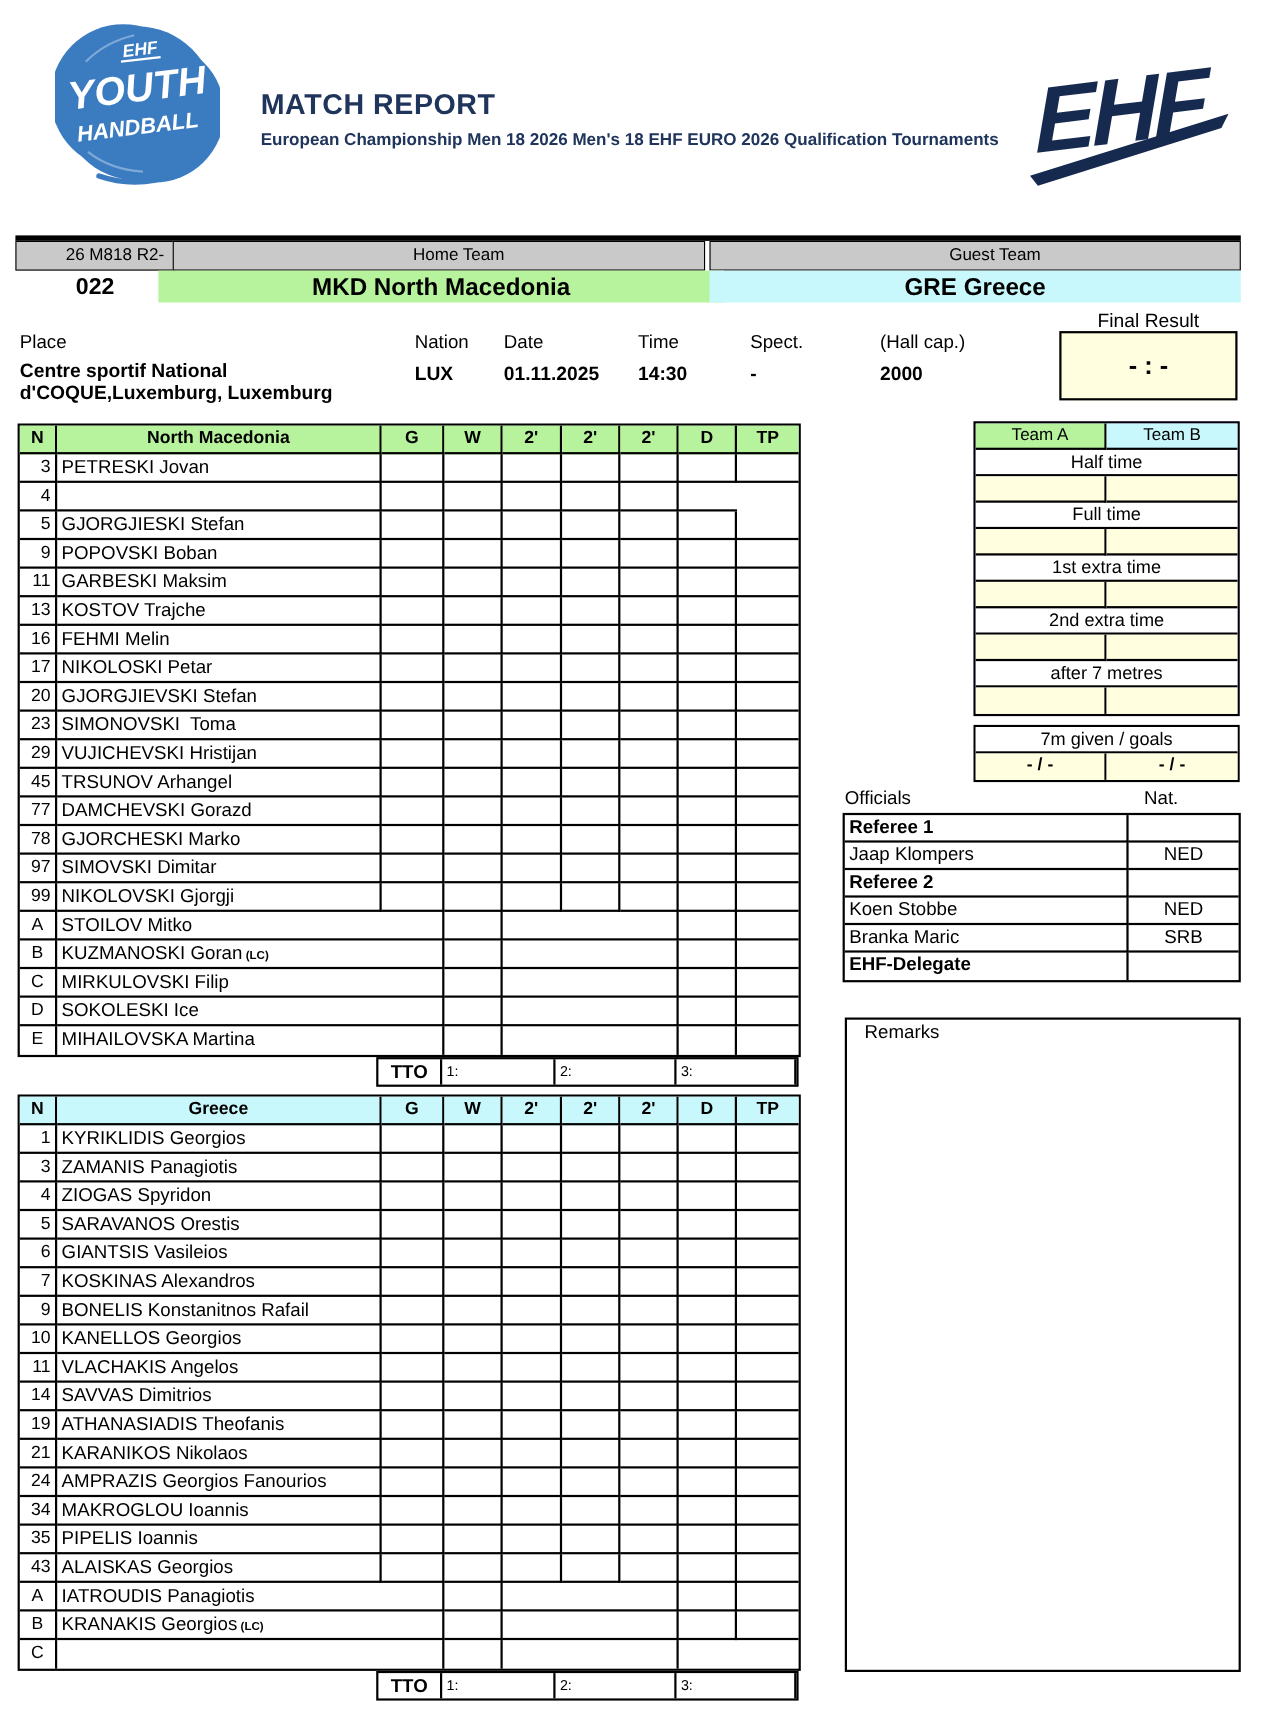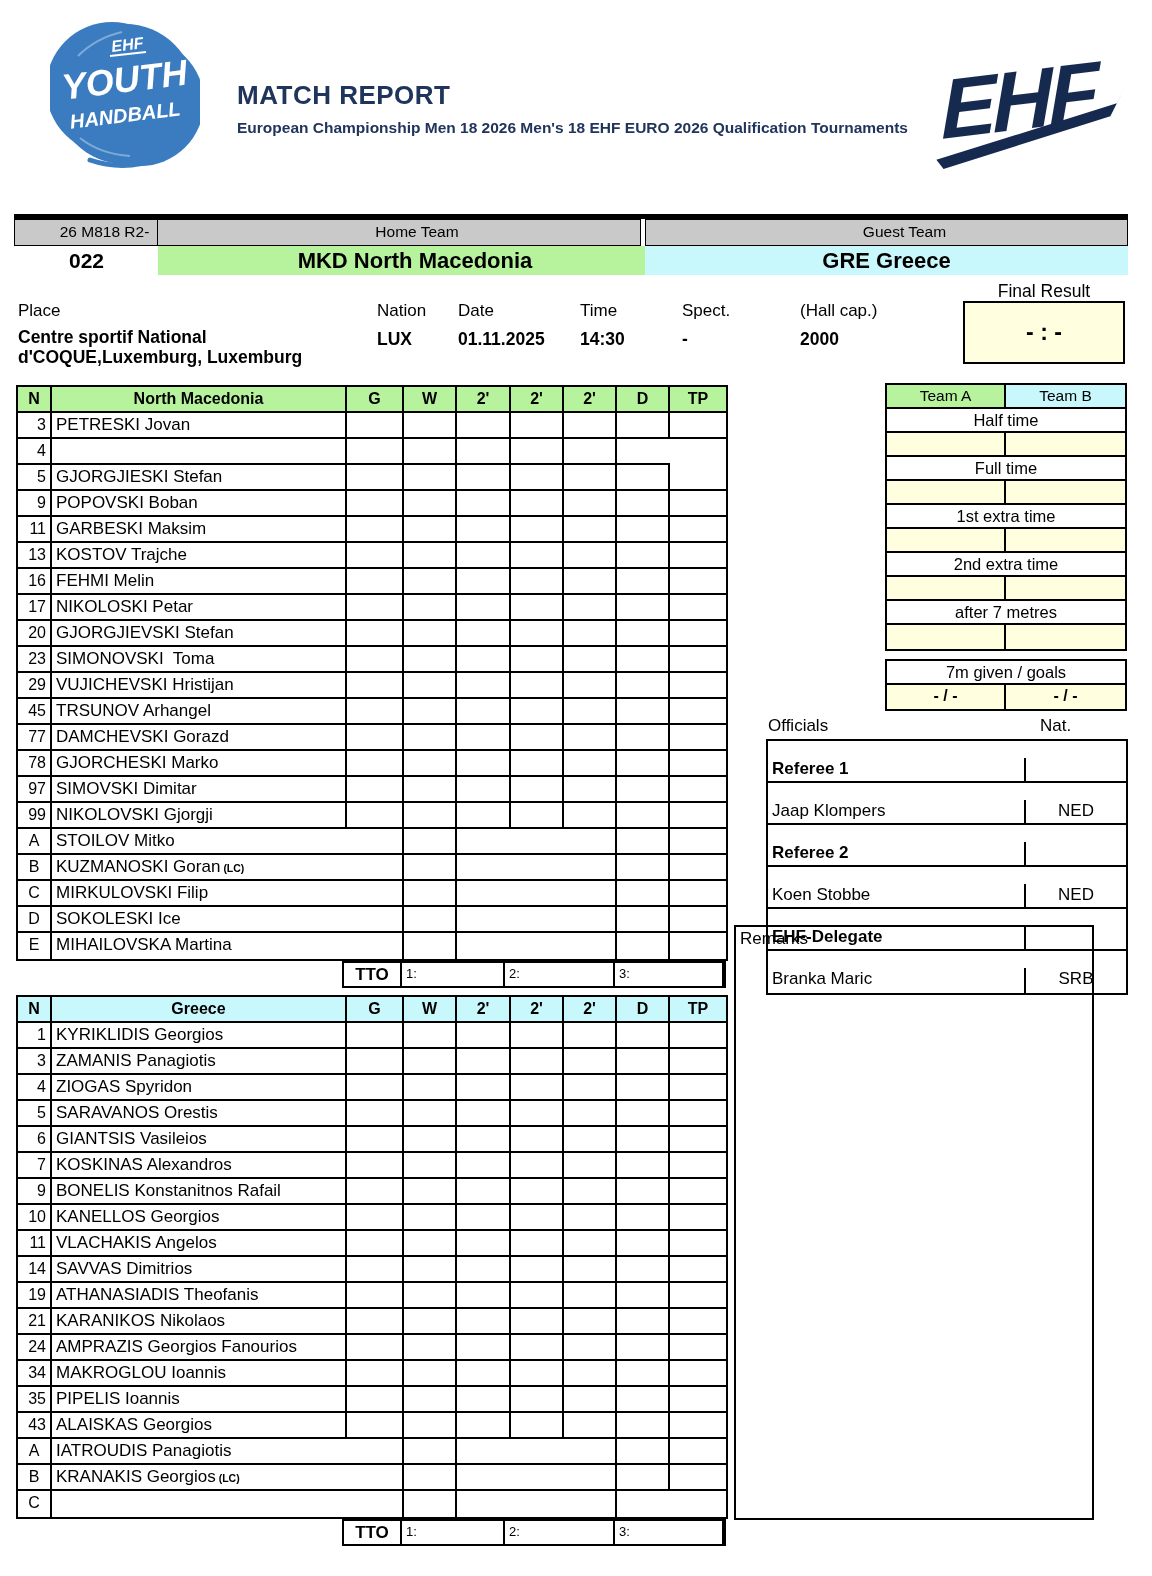--- a/index.html
+++ b/index.html
@@ -65,30 +65,30 @@
   .tsec:last-child .tvals div{border-bottom:none;}
 
   .seven{left:885px;top:659px;width:242px;border:2.5px solid #000;background:#fff;}
   .seven .tlabel{height:24px;}
   .seven .tvals div{border-bottom:none;font-weight:bold;text-align:center;font-size:16px;line-height:22px;}
 
   
   .off-label{left:768px;top:716px;font-size:17px;}
   .nat-label{left:1040px;top:716px;font-size:17px;}
   .offtable{left:766px;top:739px;width:362px;border:2.5px solid #000;background:#fff;}
-  .offrow{display:grid;grid-template-columns:258px 1fr;height:25px;margin-top:17px;}
+  .offrow{display:grid;grid-template-columns:258px 1fr;height:25px;}
   .offrow div{box-sizing:border-box;border-bottom:2px solid #000;font-size:17px;line-height:22px;}
   .offrow div:first-child{border-right:2px solid #000;padding-left:4px;}
   .offrow div:last-child{text-align:center;}
   .offrows > .offrow:last-child div{border-bottom:none;}
   .offrow.bold div:first-child{font-weight:bold;}
 
   
-  .remarks{left:734px;top:925px;width:360px;height:595px;border:2.5px solid #000;
-           font-size:17px;padding:2px 4px;}
+  .remarks{left:768px;top:925px;width:360px;height:595px;border:2.5px solid #000;
+           font-size:17px;padding:2px 16px;}
 </style>
 </head>
 <body>
 
 <div class="page">
 
   <div class="abs youth-logo">
     <svg width="150" height="168" viewBox="0 0 150 168">
       <circle cx="75" cy="86" r="70" fill="currentColor"></circle>
       <circle cx="62" cy="80" r="66" fill="currentColor"></circle>
@@ -116,21 +116,21 @@
       </g>
     </svg>
   </div>
 
   <div class="abs black-bar"></div>
 
   <div class="abs mb-gray" style="left:14px;width:145px;">26 M818 R2-</div>
   <div class="abs mb-gray" style="left:157px;width:484px;">Home Team</div>
   <div class="abs mb-gray" style="left:645px;width:483px;">Guest Team</div>
   <div class="abs mb-team" style="left:14px;width:145px;font-size:21px;">022</div>
-  <div class="abs mb-team" style="left:158px;width:514px;background:var(--home);">MKD North Macedonia</div>
+  <div class="abs mb-team" style="left:144px;width:514px;background:var(--home);">MKD North Macedonia</div>
   <div class="abs mb-team" style="left:645px;width:483px;background:var(--guest);">GRE Greece</div>
 
   <div class="abs lbl" style="left:18px;top:301px;">Place</div>
   <div class="abs val" style="left:18px;top:327px;">Centre sportif National</div>
   <div class="abs val" style="left:18px;top:347px;">d'COQUE,Luxemburg, Luxemburg</div>
   <div class="abs lbl" style="left:377px;top:301px;">Nation</div>
   <div class="abs val" style="left:377px;top:329px;">LUX</div>
   <div class="abs lbl" style="left:458px;top:301px;">Date</div>
   <div class="abs val" style="left:458px;top:329px;">01.11.2025</div>
   <div class="abs lbl" style="left:580px;top:301px;">Time</div>
@@ -674,25 +674,25 @@
         <div>NED</div>
       </div>
       <div class="offrow bold">
         <div>Referee 2</div>
         <div></div>
       </div>
       <div class="offrow">
         <div>Koen Stobbe</div>
         <div>NED</div>
       </div>
+      <div class="offrow">
+        <div>Branka Maric</div>
+        <div>SRB</div>
+      </div>
       <div class="offrow bold">
         <div>EHF-Delegate</div>
         <div></div>
       </div>
-      <div class="offrow">
-        <div>Branka Maric</div>
-        <div>SRB</div>
-      </div>
     </div>
 
   <div class="abs remarks">Remarks</div>
 
 </div>
 
 </body></html>

